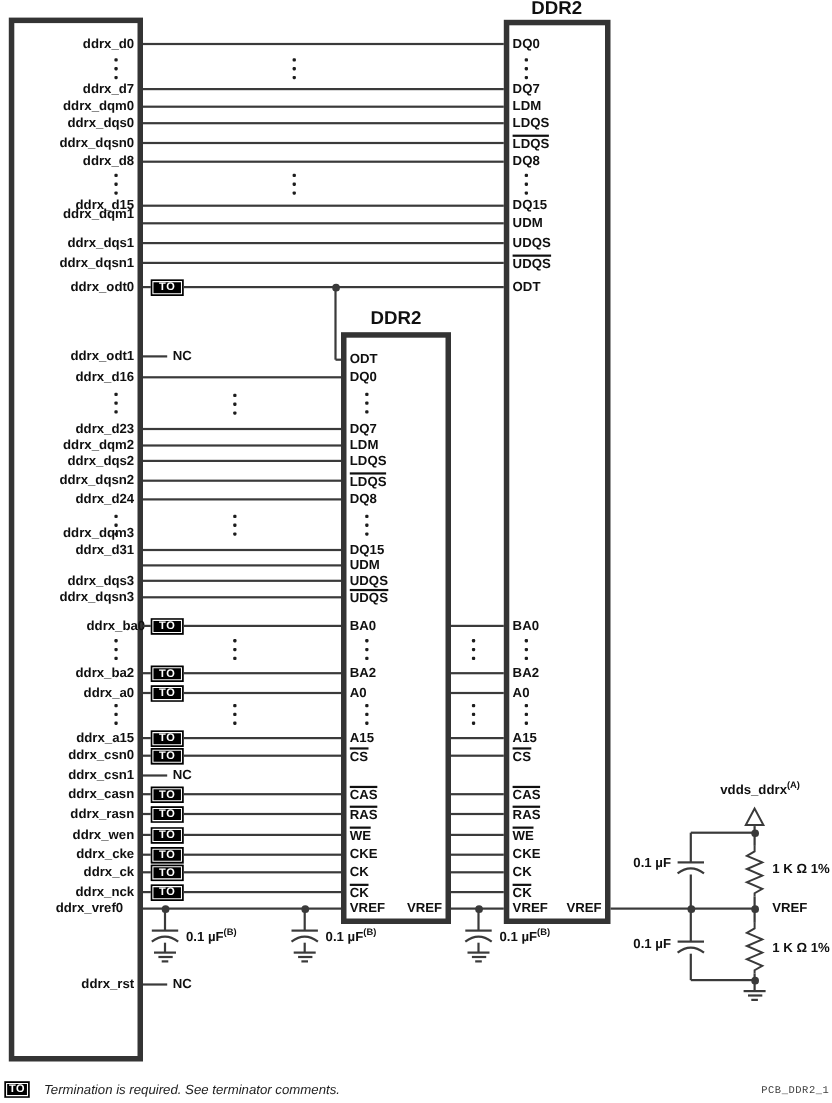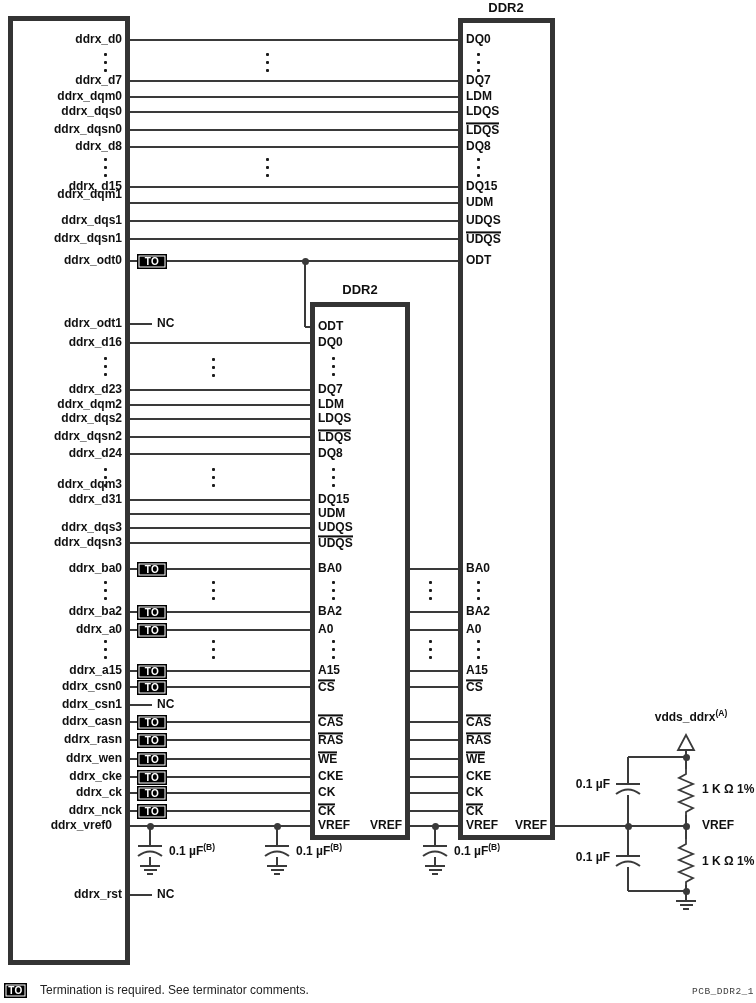--- a/index.html
+++ b/index.html
@@ -12,35 +12,35 @@
   .lbl{position:absolute;font-weight:bold;font-size:12px;color:#101010;
        white-space:nowrap;transform:translateY(-50%);line-height:1.1;}
   .plain{font-weight:normal;color:#222;}
   .ra{transform:translate(-100%,-50%);}
   .ca{transform:translate(-50%,-50%);}
   .bar{display:inline-block;border-top:2px solid #101010;padding-top:0px;line-height:1.05;}
   .sup{font-size:8.5px;vertical-align:super;line-height:0;font-weight:bold;}
   .to{position:absolute;background:#000;color:#fff;font-weight:bold;font-size:10px;
       display:flex;align-items:center;justify-content:center;letter-spacing:0.5px;
       box-shadow:inset 0 0 0 1.5px #000, inset 0 0 0 2.5px #fff;}
-  .title{font-size:13px;}
+  .title{font-size:17px;}
   .wm{position:absolute;font-family:"Liberation Mono",monospace;font-size:9.5px;
       color:#3d3d3d;letter-spacing:0.5px;transform:translate(-100%,-50%);white-space:nowrap;}
   svg{position:absolute;overflow:visible;}
 </style>
 </head>
 <body>
 
 <div id="stage">
 
   <div class="lbl title ca" style="left:360px;top:290px;">DDR2</div>
   <div class="lbl title ca" style="left:506px;top:8px;">DDR2</div>
 
   <div class="to" style="left:4px;top:983px;width:23px;height:15px;">TO</div>
-  <div class="lbl plain" style="left:40px;top:991px;">Termination is required. See terminator comments.</div>
+  <div class="lbl plain" style="left:40px;top:991px;font-style:italic;">Termination is required. See terminator comments.</div>
 
   <div class="wm" style="left:754px;top:991px;">PCB_DDR2_1</div>
 <div class="box" style="left: 8px; top: 16px; width: 122px; height: 949px;"></div>
     <div class="box" style="left: 310px; top: 302px; width: 100px; height: 538px;"></div>
     <div class="box" style="left: 458px; top: 18px; width: 97px; height: 822px;"></div>
     <div class="lbl ra" style="left: 122px; top: 40px;"><span>ddrx_d0</span></div>
     <div class="w" style="left: 130px; top: 39px; width: 328px; height: 2px;"></div>
     <div class="lbl" style="left: 466px; top: 40px;"><span>DQ0</span></div>
     <div class="lbl ra" style="left: 122px; top: 81px;"><span>ddrx_d7</span></div>
     <div class="w" style="left: 130px; top: 80px; width: 328px; height: 2px;"></div>
@@ -103,21 +103,21 @@
     <div class="lbl" style="left: 318px; top: 500px;"><span>DQ15</span></div>
     <div class="lbl ra" style="left: 122px; top: 485px;"><span>ddrx_dqm3</span></div>
     <div class="w" style="left: 130px; top: 513px; width: 180px; height: 2px;"></div>
     <div class="lbl" style="left: 318px; top: 514px;"><span>UDM</span></div>
     <div class="lbl ra" style="left: 122px; top: 528px;"><span>ddrx_dqs3</span></div>
     <div class="w" style="left: 130px; top: 527px; width: 180px; height: 2px;"></div>
     <div class="lbl" style="left: 318px; top: 528px;"><span>UDQS</span></div>
     <div class="lbl ra" style="left: 122px; top: 543px;"><span>ddrx_dqsn3</span></div>
     <div class="w" style="left: 130px; top: 542px; width: 180px; height: 2px;"></div>
     <div class="lbl" style="left: 318px; top: 543px;"><span class="bar">UDQS</span></div>
-    <div class="lbl ra" style="left: 122px; top: 569px;"><span>ddrx_ba0</span></div>
+    <div class="lbl ra" style="left: 132px; top: 569px;"><span>ddrx_ba0</span></div>
     <div class="w" style="left: 130px; top: 568px; width: 7px; height: 2px;"></div>
     <div class="to" style="left: 137px; top: 561.5px; width: 30px; height: 15px;">TO</div>
     <div class="w" style="left: 167px; top: 568px; width: 143px; height: 2px;"></div>
     <div class="w" style="left: 410px; top: 568px; width: 48px; height: 2px;"></div>
     <div class="lbl" style="left: 318px; top: 569px;"><span>BA0</span></div>
     <div class="lbl" style="left: 466px; top: 569px;"><span>BA0</span></div>
     <div class="lbl ra" style="left: 122px; top: 612px;"><span>ddrx_ba2</span></div>
     <div class="w" style="left: 130px; top: 611px; width: 7px; height: 2px;"></div>
     <div class="to" style="left: 137px; top: 604.5px; width: 30px; height: 15px;">TO</div>
     <div class="w" style="left: 167px; top: 611px; width: 143px; height: 2px;"></div>

